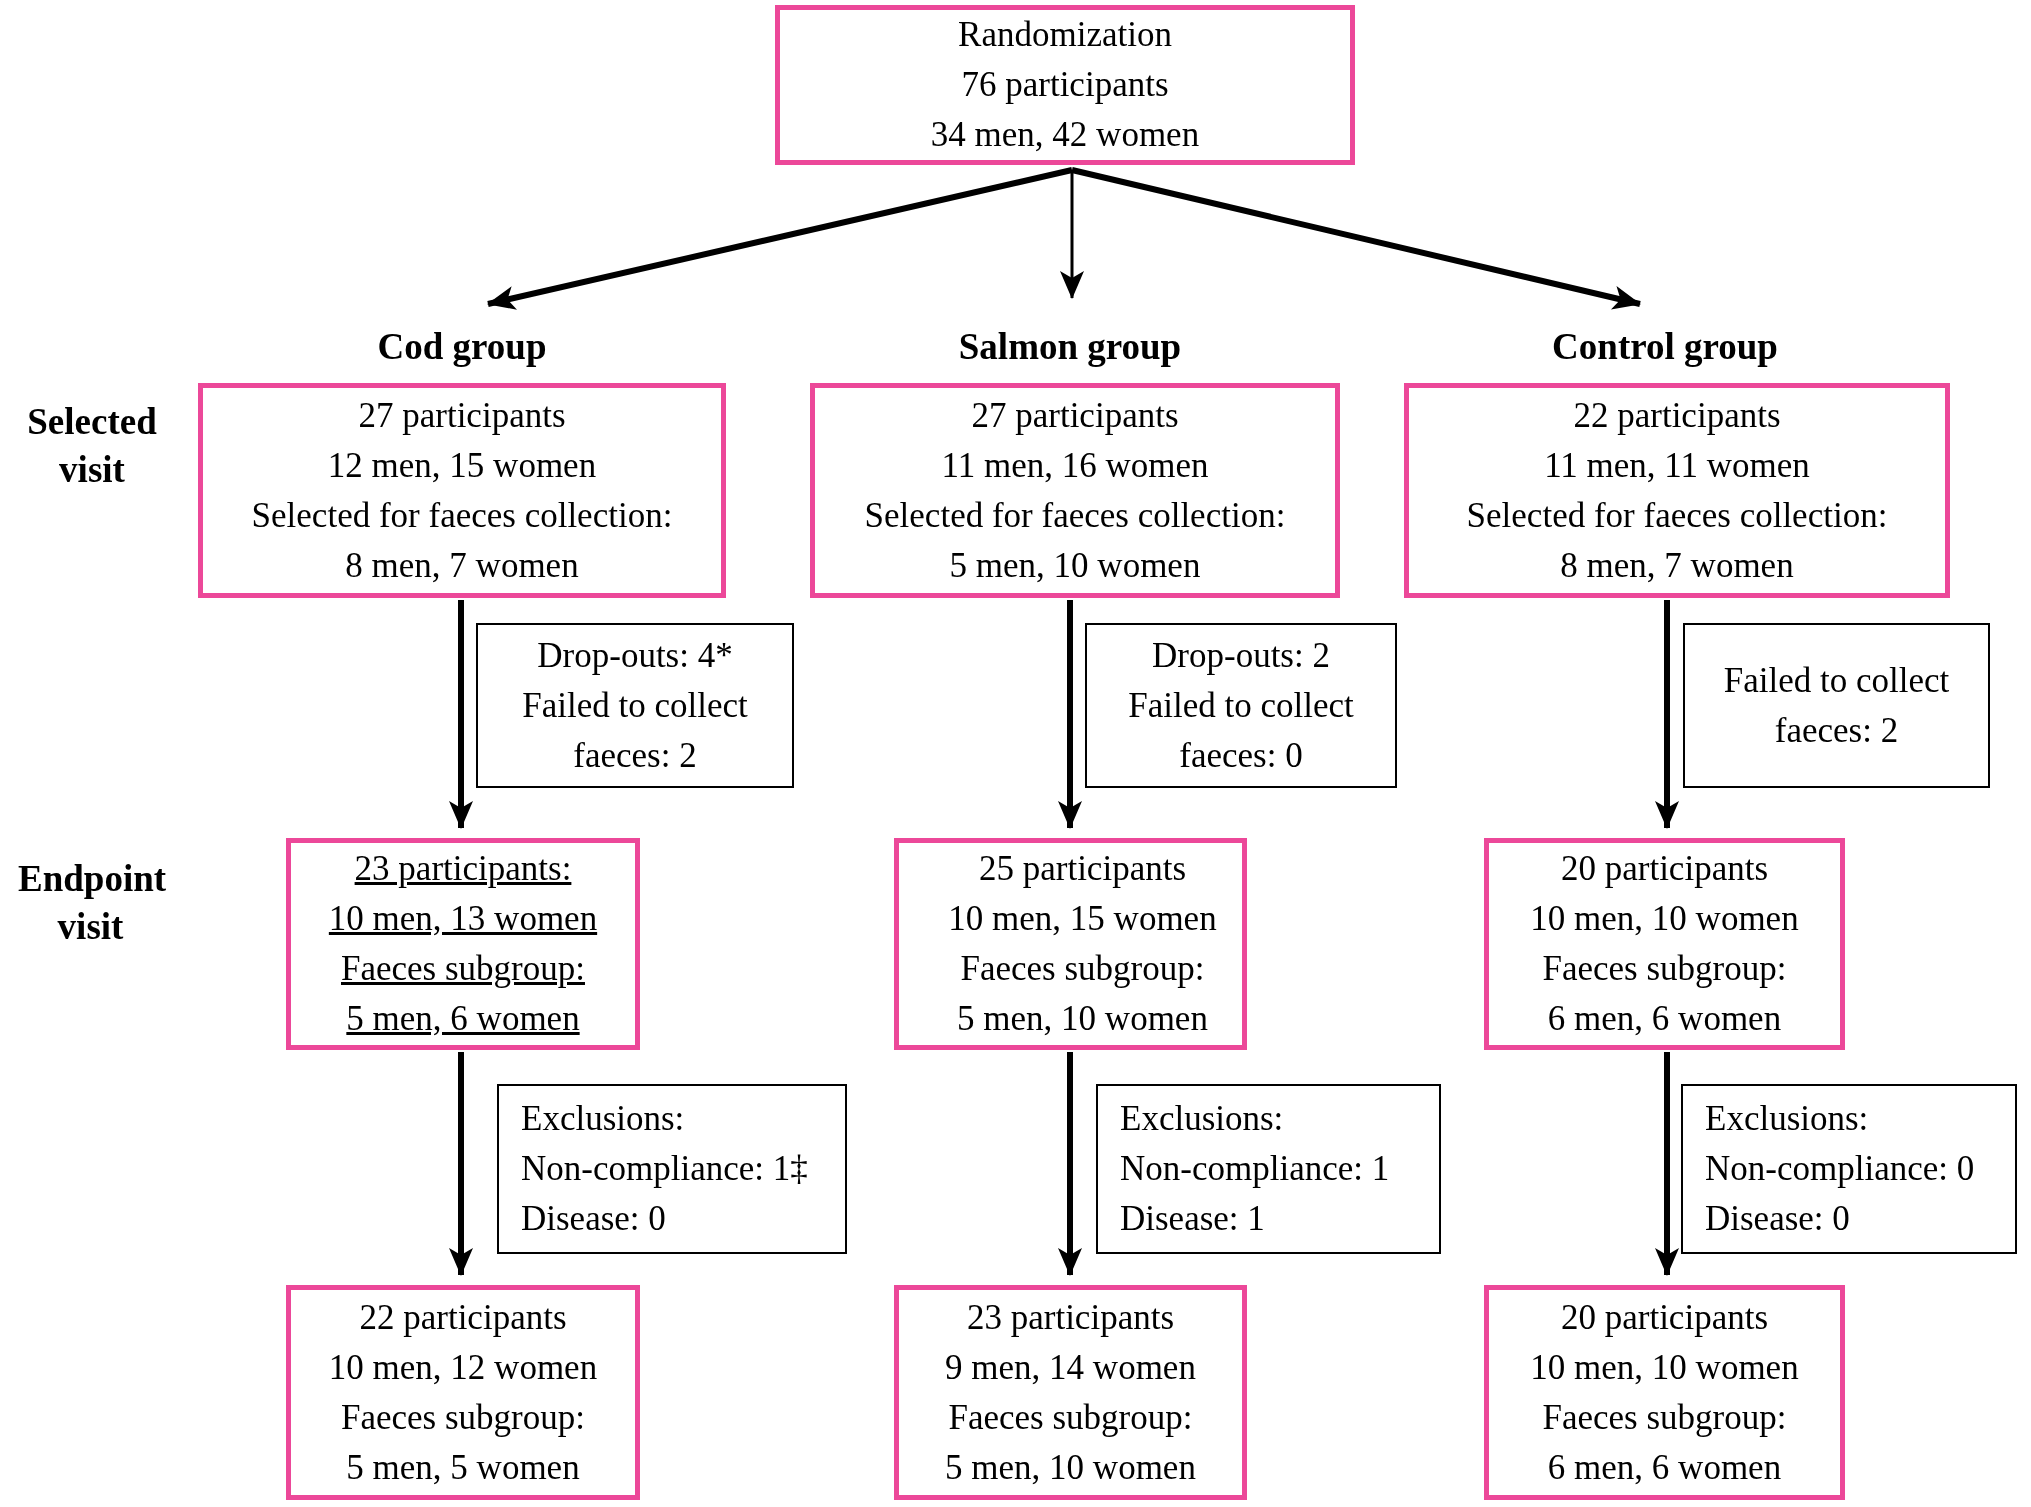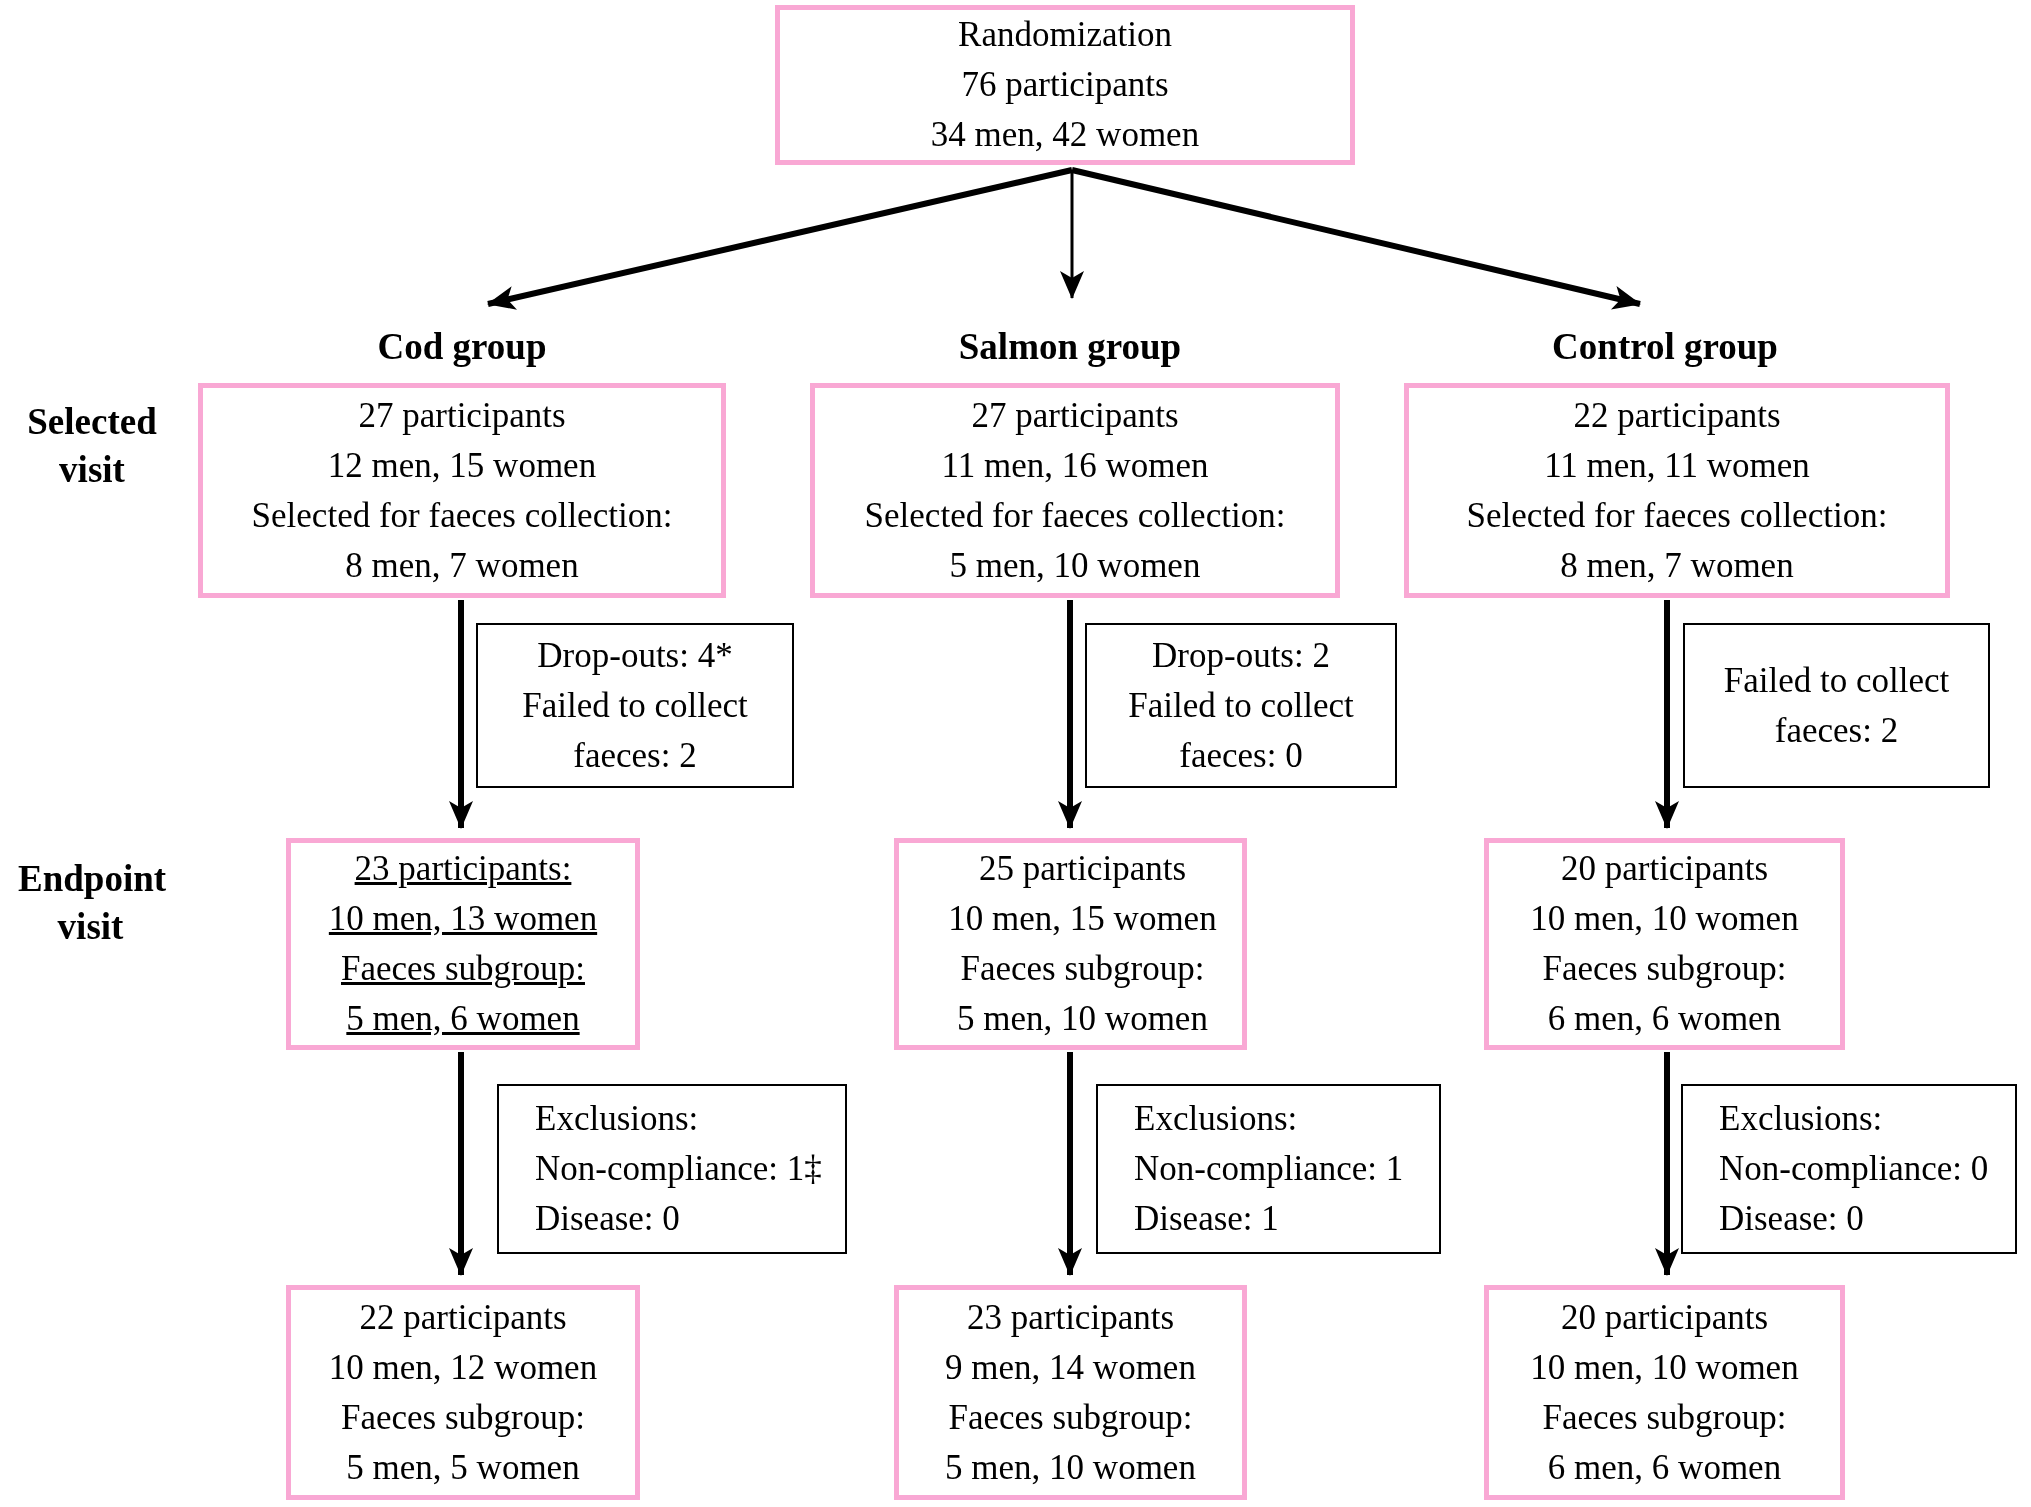--- a/index.html
+++ b/index.html
@@ -14,23 +14,23 @@
   #arrow-layer{position:absolute;left:0;top:0;}
   .box{
     position:absolute;
     box-sizing:border-box;
     background:#ffffff;
     display:flex;flex-direction:column;justify-content:center;
     text-align:center;
     font-size:35px;line-height:50px;
     white-space:nowrap;
   }
-  .thick{border:5px solid #f9a8d4;}
+  .thick{border:5px solid #ec4899;}
   .thin{border:2px solid #000000;}
-  .left-align{text-align:left;padding-left:36px;}
+  .left-align{text-align:left;padding-left:22px;}
   .hdr{
     position:absolute;
     font-weight:bold;font-size:37px;line-height:42px;
     text-align:center;white-space:nowrap;
   }
   .rowlbl{
     position:absolute;
     font-weight:bold;font-size:37px;line-height:48px;
     text-align:center;white-space:nowrap;
   }

